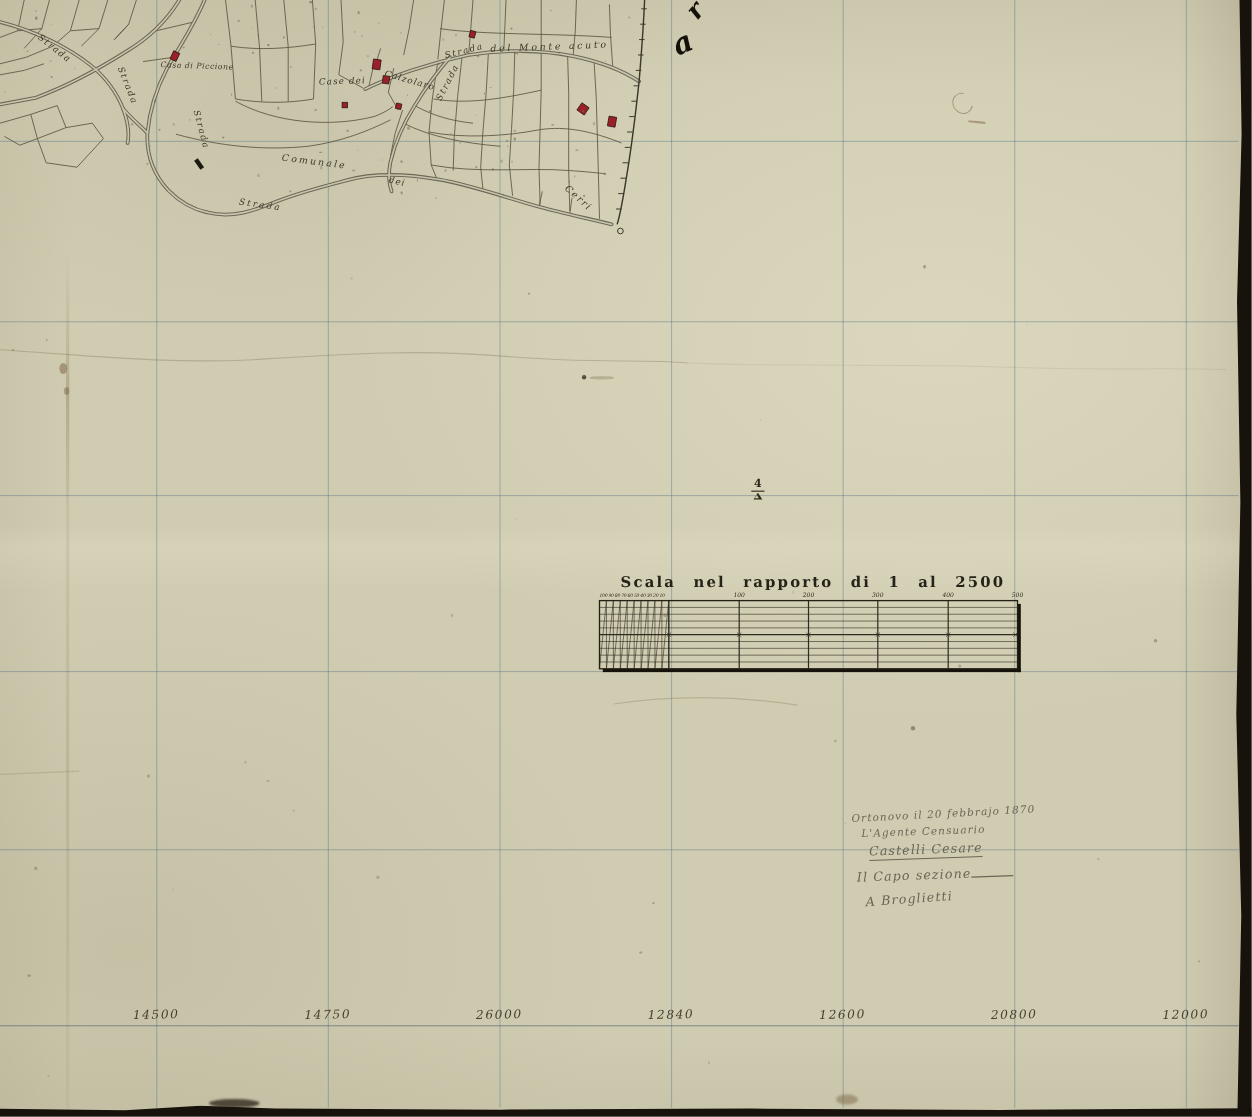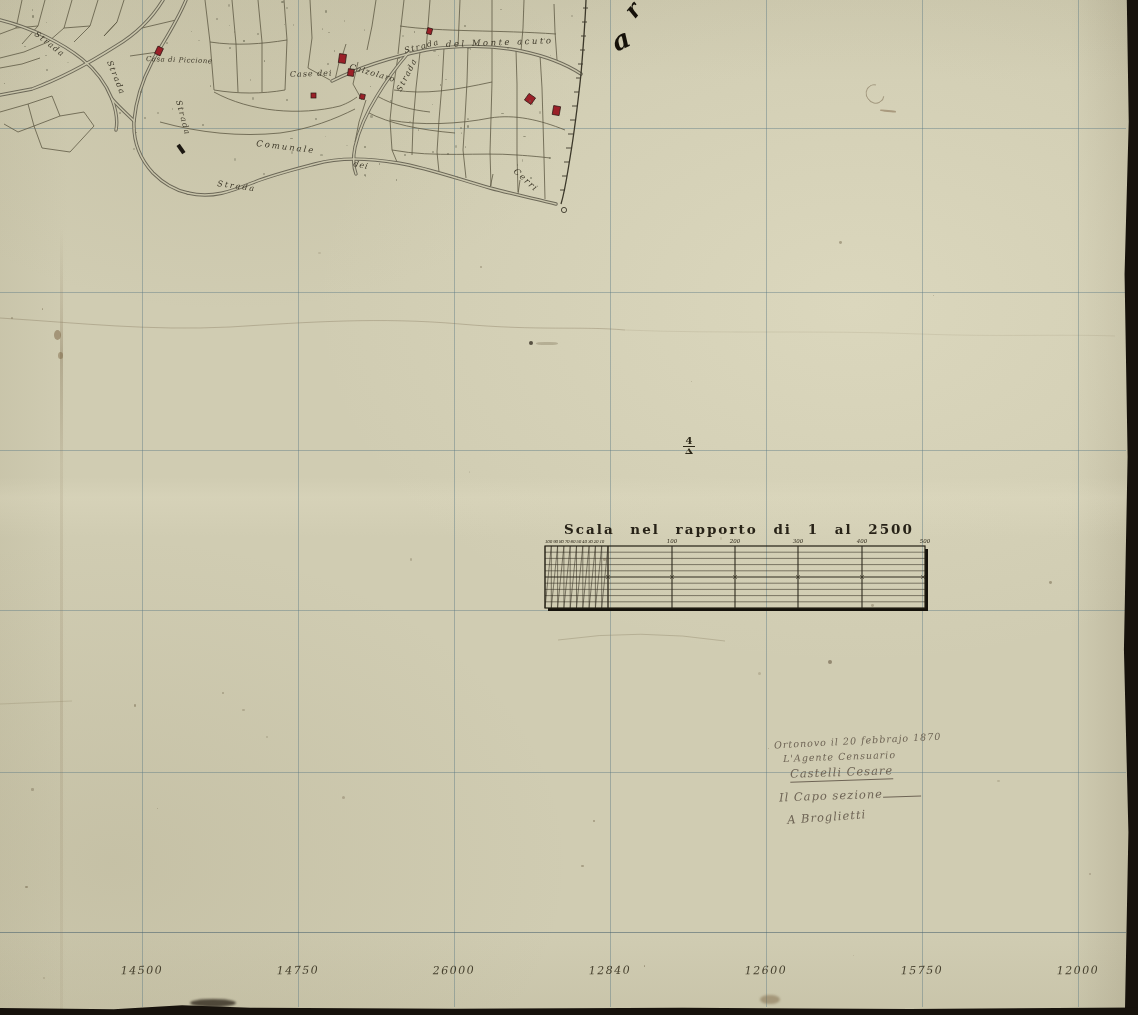--- a/index.html
+++ b/index.html
@@ -42,21 +42,21 @@
   .sb-fine{fill:#2f2a1c;font-size:4.2px;letter-spacing:.5px;font-style:italic;}
   .sb-num{fill:#2f2a1c;font-size:5.5px;font-style:italic;}
   .sb-line{stroke:#2f2b1e;stroke-width:.55;fill:none;}
   .sb-line-bold{stroke:#2f2b1e;stroke-width:1.1;fill:none;}
   .sb-frame{stroke:#242014;stroke-width:1.2;fill:none;}
   .sb-shadow{fill:#15120b;}
   .hw{position:absolute;color:#6e6455;font-family:"DejaVu Serif",serif;font-style:italic;
       letter-spacing:1px;white-space:nowrap;}
   .hw-rule{display:inline-block;border-bottom:1px solid #6e6455;height:8px;}
   .coord{position:absolute;transform:translateX(-50%) rotate(-1deg);color:#46402e;
-         font-size:11px;font-style:italic;letter-spacing:1.5px;white-space:nowrap;margin-top:48px;}
+         font-size:11px;font-style:italic;letter-spacing:1.5px;white-space:nowrap;}
   .stain{position:absolute;border-radius:50%;pointer-events:none;}
   .crease-v{position:absolute;left:60px;top:228px;width:3px;height:787px;pointer-events:none;
       background:linear-gradient(to bottom, rgba(130,110,80,0), rgba(130,110,80,.22) 12%, rgba(110,90,60,.3) 16%, rgba(130,110,80,.12) 30%, rgba(130,110,80,.18) 60%, rgba(130,110,80,.08));}
   .pencil-c{position:absolute;left:866px;top:84px;width:16px;height:18px;border:1.3px solid rgba(125,110,85,.55);
       border-radius:50%;border-right-color:transparent;transform:rotate(-35deg);}
   .edge-right{position:absolute;top:0;left:1122px;width:16px;height:1015px;background:#17120c;
       clip-path:polygon(30% 0,100% 0,100% 100%,18% 100%,40% 82%,12% 64%,35% 45%,16% 27%,42% 12%);}
   .edge-bottom{position:absolute;left:0;top:1003px;width:1138px;height:12px;background:#17120c;
       clip-path:polygon(0 42%,10% 52%,16% 18%,22% 40%,40% 48%,60% 40%,80% 50%,100% 38%,100% 100%,0 100%);}
   .speck{position:absolute;border-radius:50%;pointer-events:none;}
@@ -360,21 +360,21 @@
     </div>
     <div class="hw" style="left:787px;top:810px;font-size:11.5px;transform:rotate(-4deg);">A Broglietti</div>
   </div>
 
   <div id="coordrow">
       <span class="coord" style="left: 142px; top: 916px;">14500</span>
       <span class="coord" style="left: 298px; top: 916px;">14750</span>
       <span class="coord" style="left: 454px; top: 916px;">26000</span>
       <span class="coord" style="left: 610px; top: 916px;">12840</span>
       <span class="coord" style="left: 766px; top: 916px;">12600</span>
-      <span class="coord" style="left: 922px; top: 916px;">15750</span>
+      <span class="coord" style="left: 922px; top: 916px;">20800</span>
       <span class="coord" style="left: 1078px; top: 916px;">12000</span>
     </div>
 
   <div class="edge-right"></div>
   <div class="edge-bottom"></div>
 <div class="speck" style="left: 221.617px; top: 691.805px; width: 2.27177px; height: 2.27177px; background: rgba(95, 80, 54, 0.345);"></div>
     <div class="speck" style="left: 871.02px; top: 604.183px; width: 2.90727px; height: 2.90727px; background: rgba(95, 80, 54, 0.325);"></div>
     <div class="speck" style="left: 133.846px; top: 704.202px; width: 2.61985px; height: 2.61985px; background: rgba(95, 80, 54, 0.39);"></div>
     <div class="speck" style="left: 643.728px; top: 965.097px; width: 1.6393px; height: 1.6393px; background: rgba(95, 80, 54, 0.42);"></div>
     <div class="speck" style="left: 41.5484px; top: 308.424px; width: 1.67698px; height: 1.67698px; background: rgba(95, 80, 54, 0.376);"></div>

